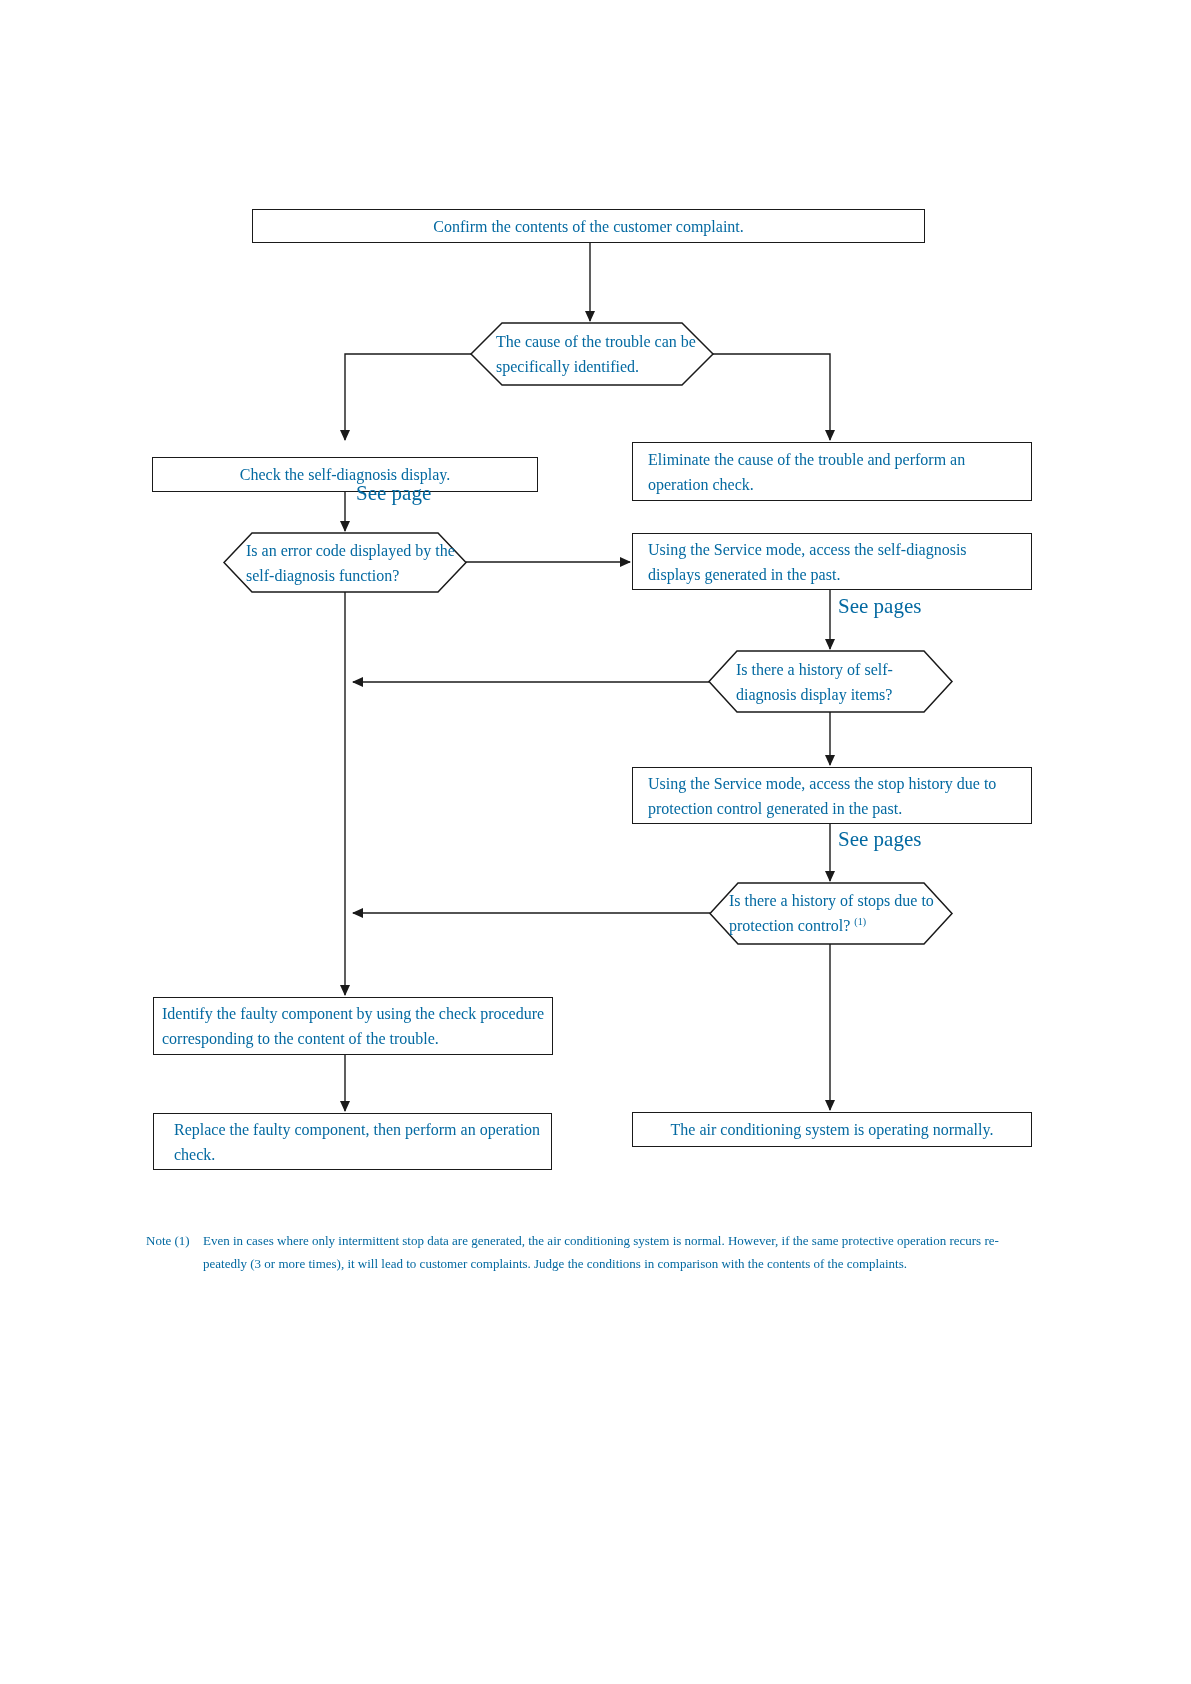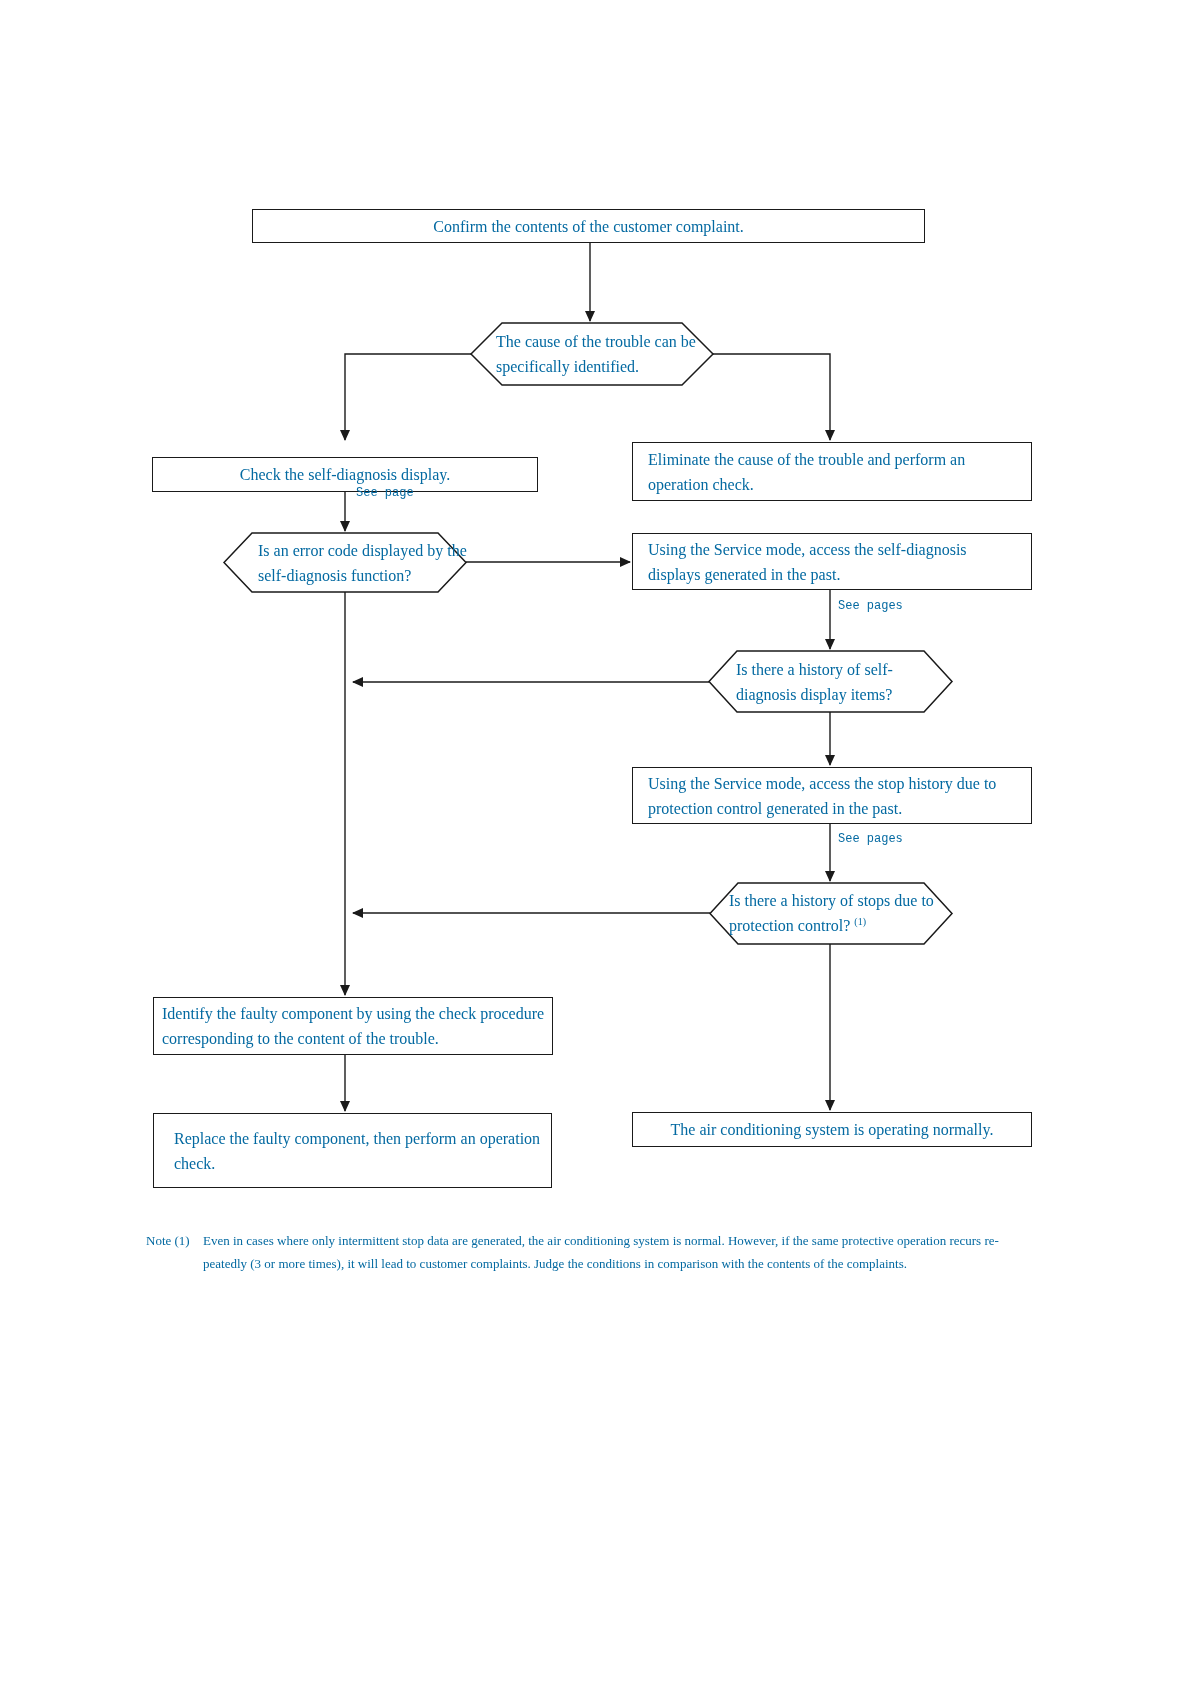--- a/index.html
+++ b/index.html
@@ -27,24 +27,23 @@
   .hex-text{
     position:absolute;
     z-index:3;
     font-size:16px;
     line-height:25px;
     text-align:left;
   }
   .float-label{
     position:absolute;
     z-index:3;
-    font-size:12px;
+    font-size:21px;
     line-height:18px;
     white-space:nowrap;
-    font-family:Liberation Mono, monospace;
   }
   .note{
     position:absolute;
     left:146px;top:1229px;
     z-index:3;
     font-size:13px;
     line-height:23px;
     display:flex;
   }
   .note .note-label{white-space:nowrap;width:57px;flex:0 0 auto;}
@@ -102,33 +101,33 @@
   </div>
 
   <div class="node" style="left:632px;top:767px;width:400px;height:57px;padding-left:15px;padding-right:13px;">
     <span>Using the Service mode, access the stop history due to protection control generated in the past.</span>
   </div>
 
   <div class="node" style="left:153px;top:997px;width:400px;height:58px;padding-left:8px;padding-right:6px;">
     <span>Identify the faulty component by using the check procedure corresponding to the content of the trouble.</span>
   </div>
 
-  <div class="node" style="left:153px;top:1113px;width:399px;height:75px;padding-left:20px;padding-right:8px;">
+  <div class="node" style="left:153px;top:1113px;width:399px;height:57px;padding-left:20px;padding-right:8px;">
     <span>Replace the faulty component, then perform an operation check.</span>
   </div>
 
   <div class="node center" style="left:632px;top:1112px;width:400px;height:35px;">
     <span>The air conditioning system is operating normally.</span>
   </div>
 
   <div class="hex-text" style="left:496px;top:329px;width:208px;">
     <span>The cause of the trouble can be specifically identified.</span>
   </div>
 
-  <div class="hex-text" style="left:258px;top:538px;width:216px;">
+  <div class="hex-text" style="left:246px;top:538px;width:216px;">
     <span>Is an error code displayed by the self-diagnosis function?</span>
   </div>
 
   <div class="hex-text" style="left:736px;top:657px;width:200px;">
     <span>Is there a history of self-diagnosis display items?</span>
   </div>
 
   <div class="hex-text" style="left:729px;top:888px;width:220px;">
     <span>Is there a history of stops due to protection control?</span>
     <sup class="ref">(1)</sup>

